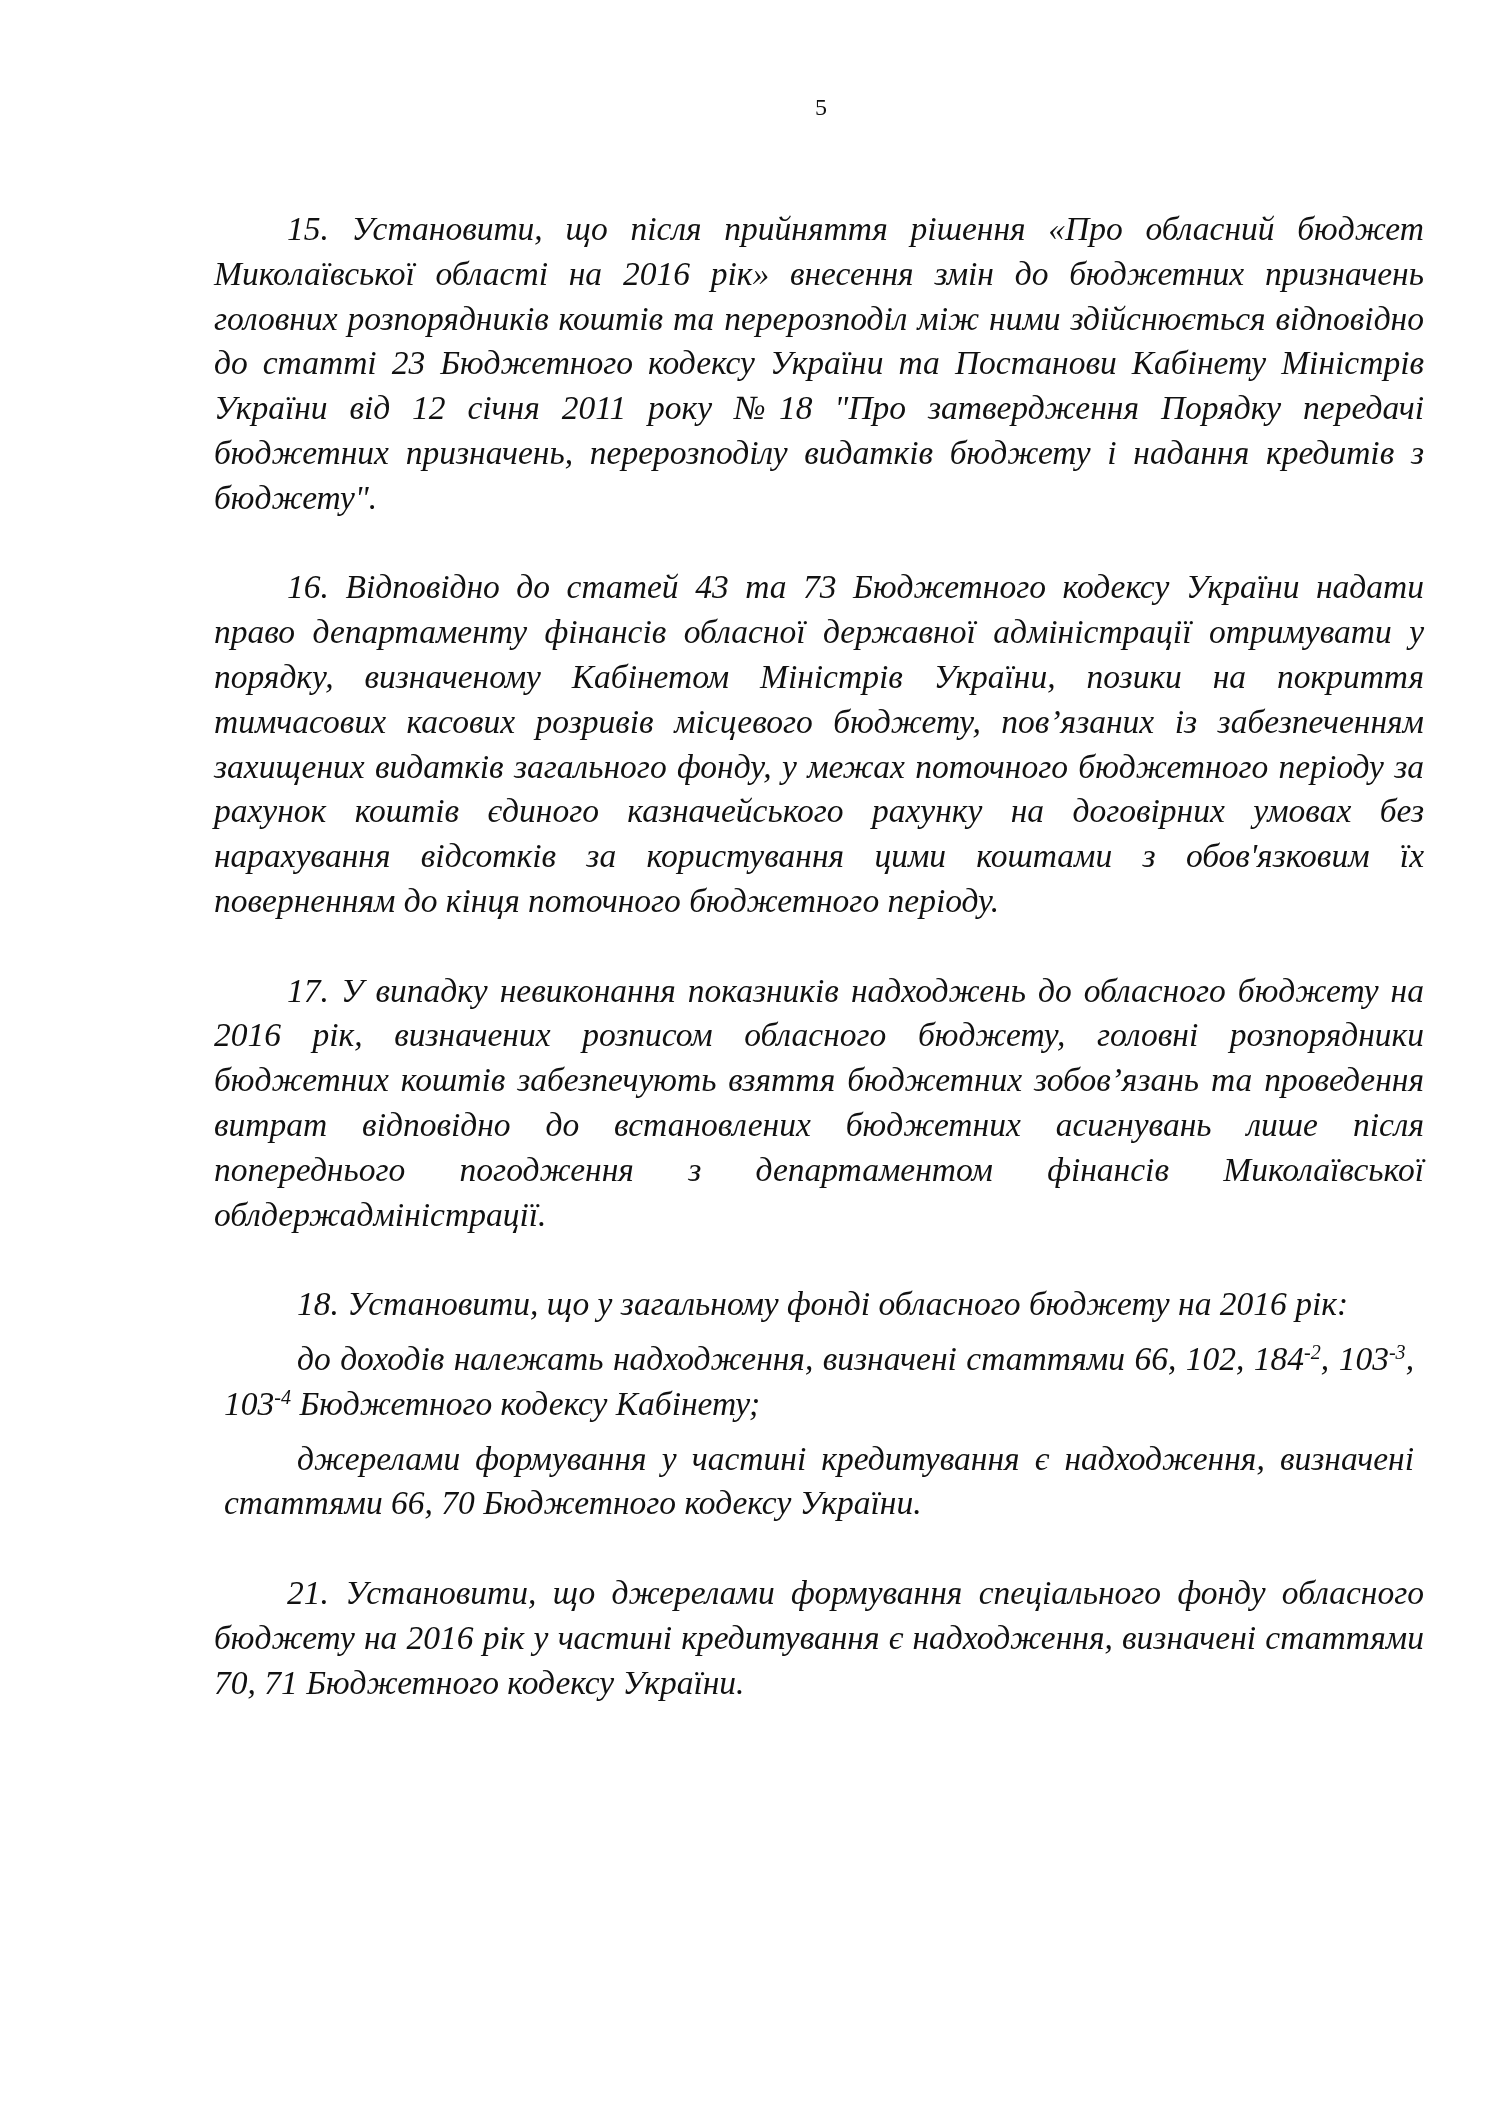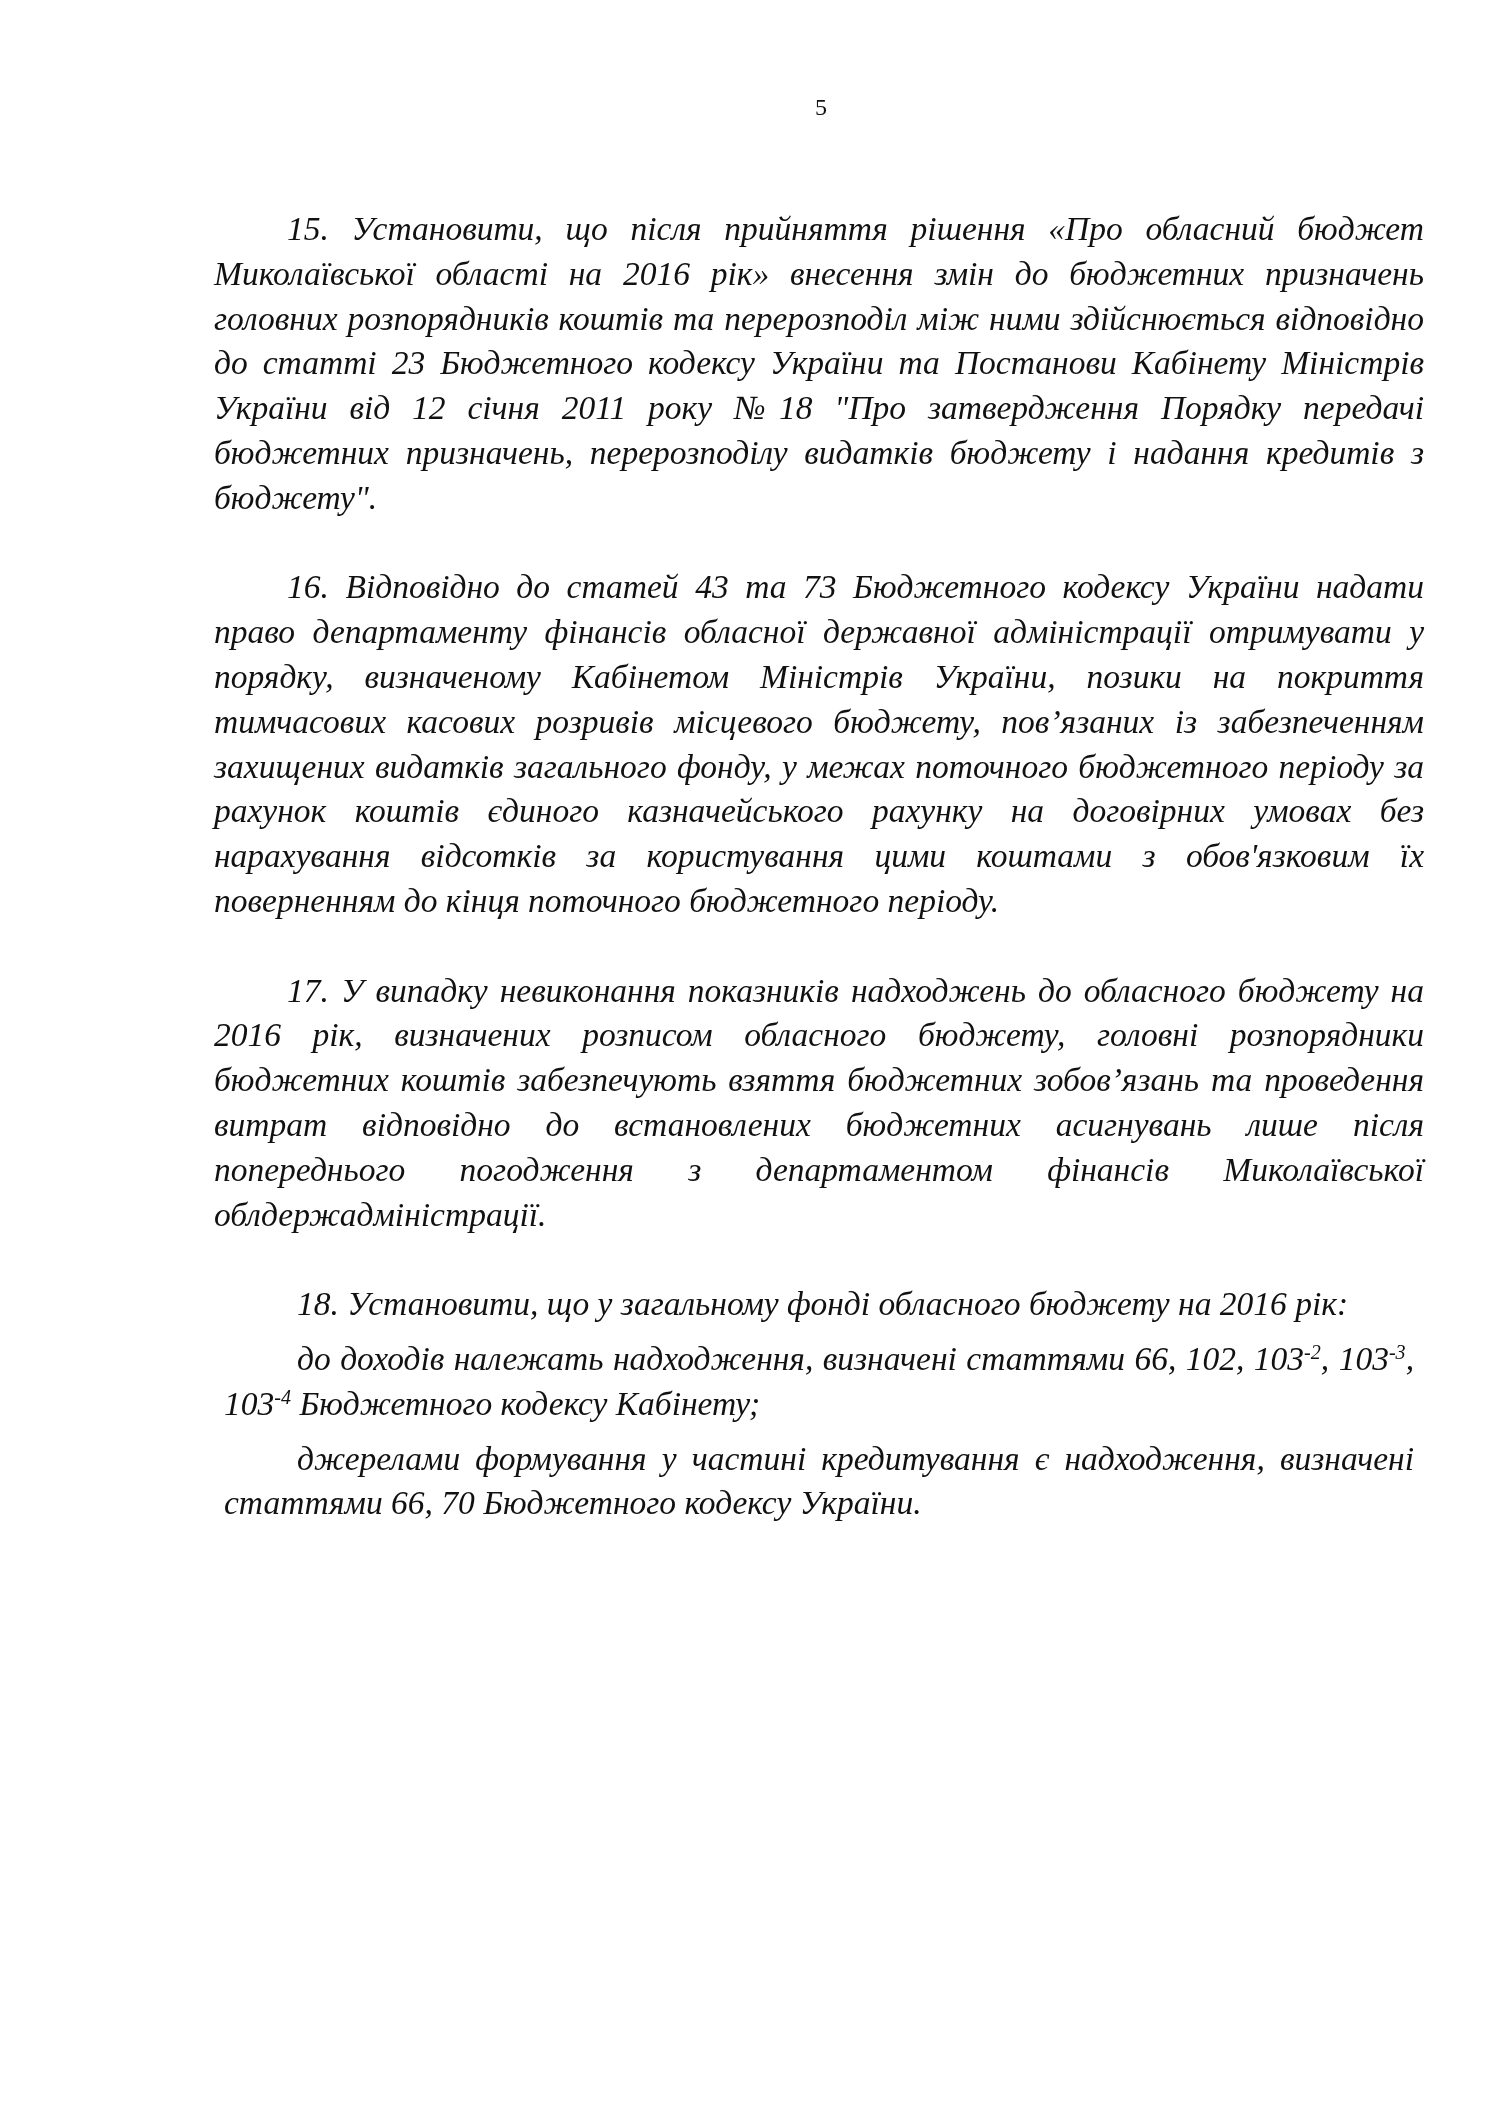--- a/index.html
+++ b/index.html
@@ -30,20 +30,21 @@
 
   <div class="body">
     <p class="para">15. Установити, що після прийняття рішення «Про обласний бюджет Миколаївської області на 2016 рік» внесення змін до бюджетних призначень головних розпорядників коштів та перерозподіл між ними здійснюється відповідно до статті 23 Бюджетного кодексу України та Постанови Кабінету Міністрів України від 12 січня 2011 року №18 "Про затвердження Порядку передачі бюджетних призначень, перерозподілу видатків бюджету і надання кредитів з бюджету".</p>
 
     <p class="para">16. Відповідно до статей 43 та 73 Бюджетного кодексу України  надати право департаменту фінансів обласної державної адміністрації отримувати у порядку, визначеному Кабінетом Міністрів України, позики на покриття тимчасових касових розривів місцевого бюджету, пов’язаних із забезпеченням захищених видатків загального фонду, у межах поточного бюджетного періоду за рахунок коштів єдиного казначейського рахунку  на договірних умовах без нарахування відсотків за користування цими коштами з обов'язковим їх поверненням до кінця поточного бюджетного періоду.</p>
 
     <p class="para">17.  У випадку невиконання показників надходжень до обласного бюджету на 2016 рік, визначених розписом обласного бюджету, головні розпорядники бюджетних коштів забезпечують взяття бюджетних зобов’язань та проведення витрат відповідно до встановлених бюджетних асигнувань лише після попереднього погодження з департаментом фінансів Миколаївської облдержадміністрації.</p>
 
     <div class="para-group">
       <p class="para">18.  Установити, що у загальному фонді обласного бюджету на 2016 рік:</p>
-      <p class="para"><span>до доходів належать надходження, визначені статтями 66, 102, 103</span><sup>-2</sup><span>, 103</span><sup>-3</sup><span>, 103</span><sup>-4</sup><span> Бюджетного кодексу Кабінету;</span></p>
+      <p class="para"><span>до доходів належать надходження, визначені статтями 66, 102, 184</span><sup>-2</sup><span>, 103</span><sup>-3</sup><span>, 103</span><sup>-4</sup><span> Бюджетного кодексу Кабінету;</span></p>
       <p class="para">джерелами формування у частині кредитування є надходження, визначені статтями 66, 70 Бюджетного кодексу України.</p>
     </div>
 
 
 
+    <p class="para">21. Установити, що джерелами формування спеціального фонду обласного бюджету на 2016 рік у частині кредитування є надходження, визначені статтями 70, 71 Бюджетного кодексу України.</p>
   </div>
 </div>
 
 </body></html>

